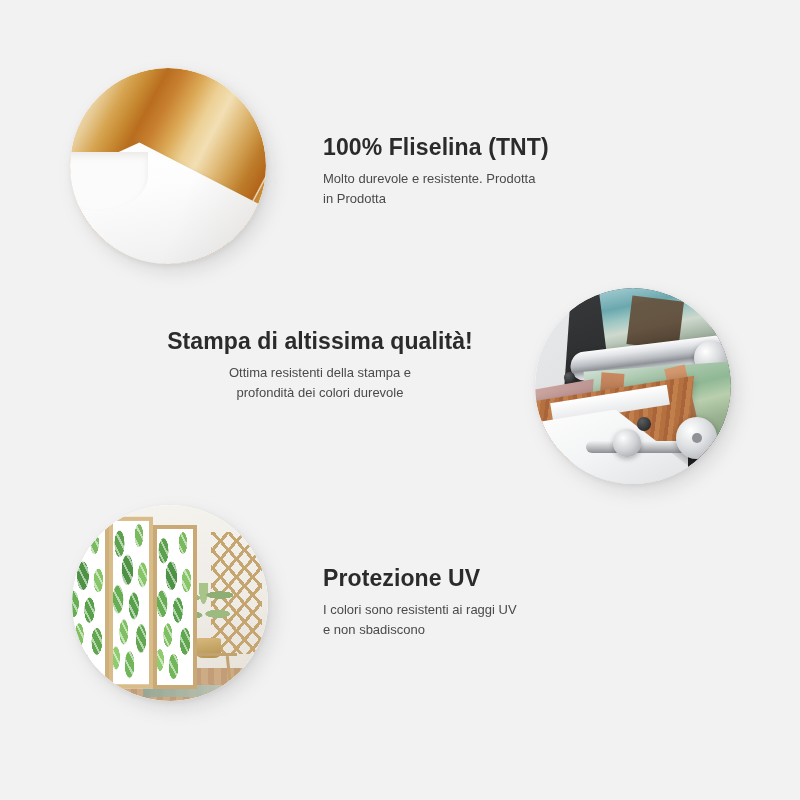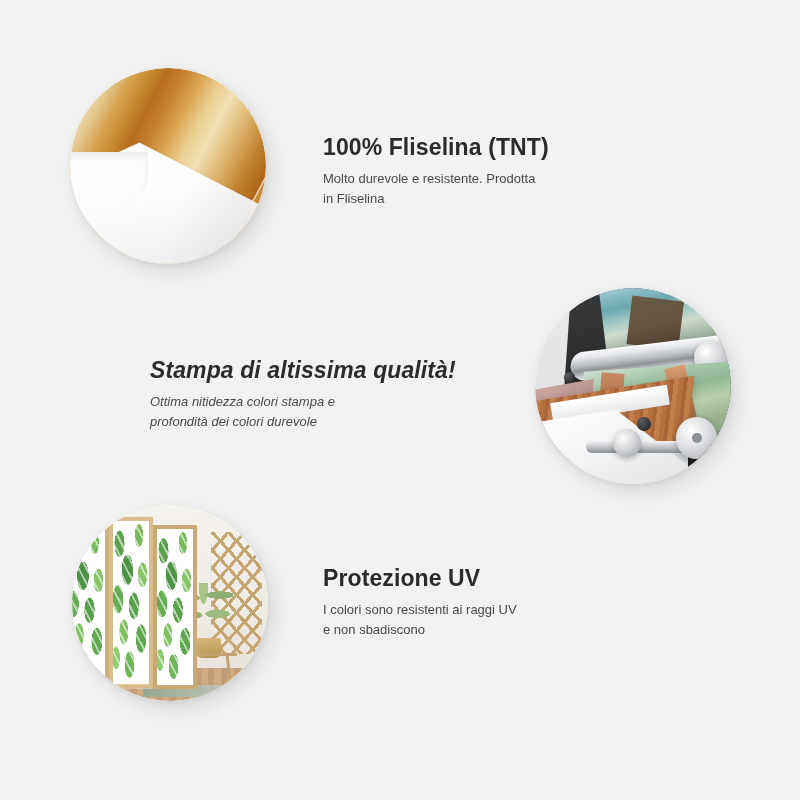--- a/index.html
+++ b/index.html
@@ -41,21 +41,21 @@
     font-size: 13px;
     color: #4a4a4a;
     line-height: 1.5;
     margin: 0;
     font-weight: normal;
   }
 
   
   #text-1 { left: 323px; top: 134px; text-align: left; }
   
-  #text-2 { left: 150px; top: 357px; width: 340px; text-align: left; font-style: italic; }
+  #text-2 { left: 150px; top: 328px; width: 340px; text-align: center; }
   
   #text-3 { left: 323px; top: 565px; text-align: left; }
 
   
   .medallion {
     position: absolute;
     border-radius: 50%;
     overflow: hidden;
     background: #ffffff;
     box-shadow: 6px 8px 18px rgba(120,120,125,0.20),
@@ -459,21 +459,21 @@
       <div class="wp-peel"></div>
       <div class="wp-peel-shade"></div>
       <div class="wp-notch"></div>
     </div>
   </div>
 
   <div class="feature-text" id="text-1">
     <p class="feature-title">100% Fliselina (TNT)</p>
     <p class="feature-desc">
       <span>Molto durevole e resistente. Prodotta</span><br>
-      <span>in Fliselina</span>
+      <span>in Prodotta</span>
     </p>
   </div>
 
   <div class="medallion" id="medallion-2">
     <div class="inner">
       <div class="pr-bg"></div>
       <div class="pr-dark-panel"></div>
       <div class="pr-dark-right"></div>
       <div class="pr-print-top"></div>
       <div class="pr-roller"></div>
@@ -487,21 +487,21 @@
       <div class="pr-wheel"></div>
       <div class="pr-wheel-sm"></div>
       <div class="pr-knob"></div>
       <div class="pr-knob2"></div>
     </div>
   </div>
 
   <div class="feature-text" id="text-2">
     <p class="feature-title">Stampa di altissima qualità!</p>
     <p class="feature-desc">
-      <span>Ottima nitidezza colori stampa e</span><br>
+      <span>Ottima resistenti della stampa e</span><br>
       <span>profondità dei colori durevole</span>
     </p>
   </div>
 
   <div class="medallion" id="medallion-3">
     <div class="inner">
       <div class="rm-bg"></div>
       <div class="rm-floor"></div>
       <div class="rm-lattice"></div>
       <div class="rm-chair"></div>

